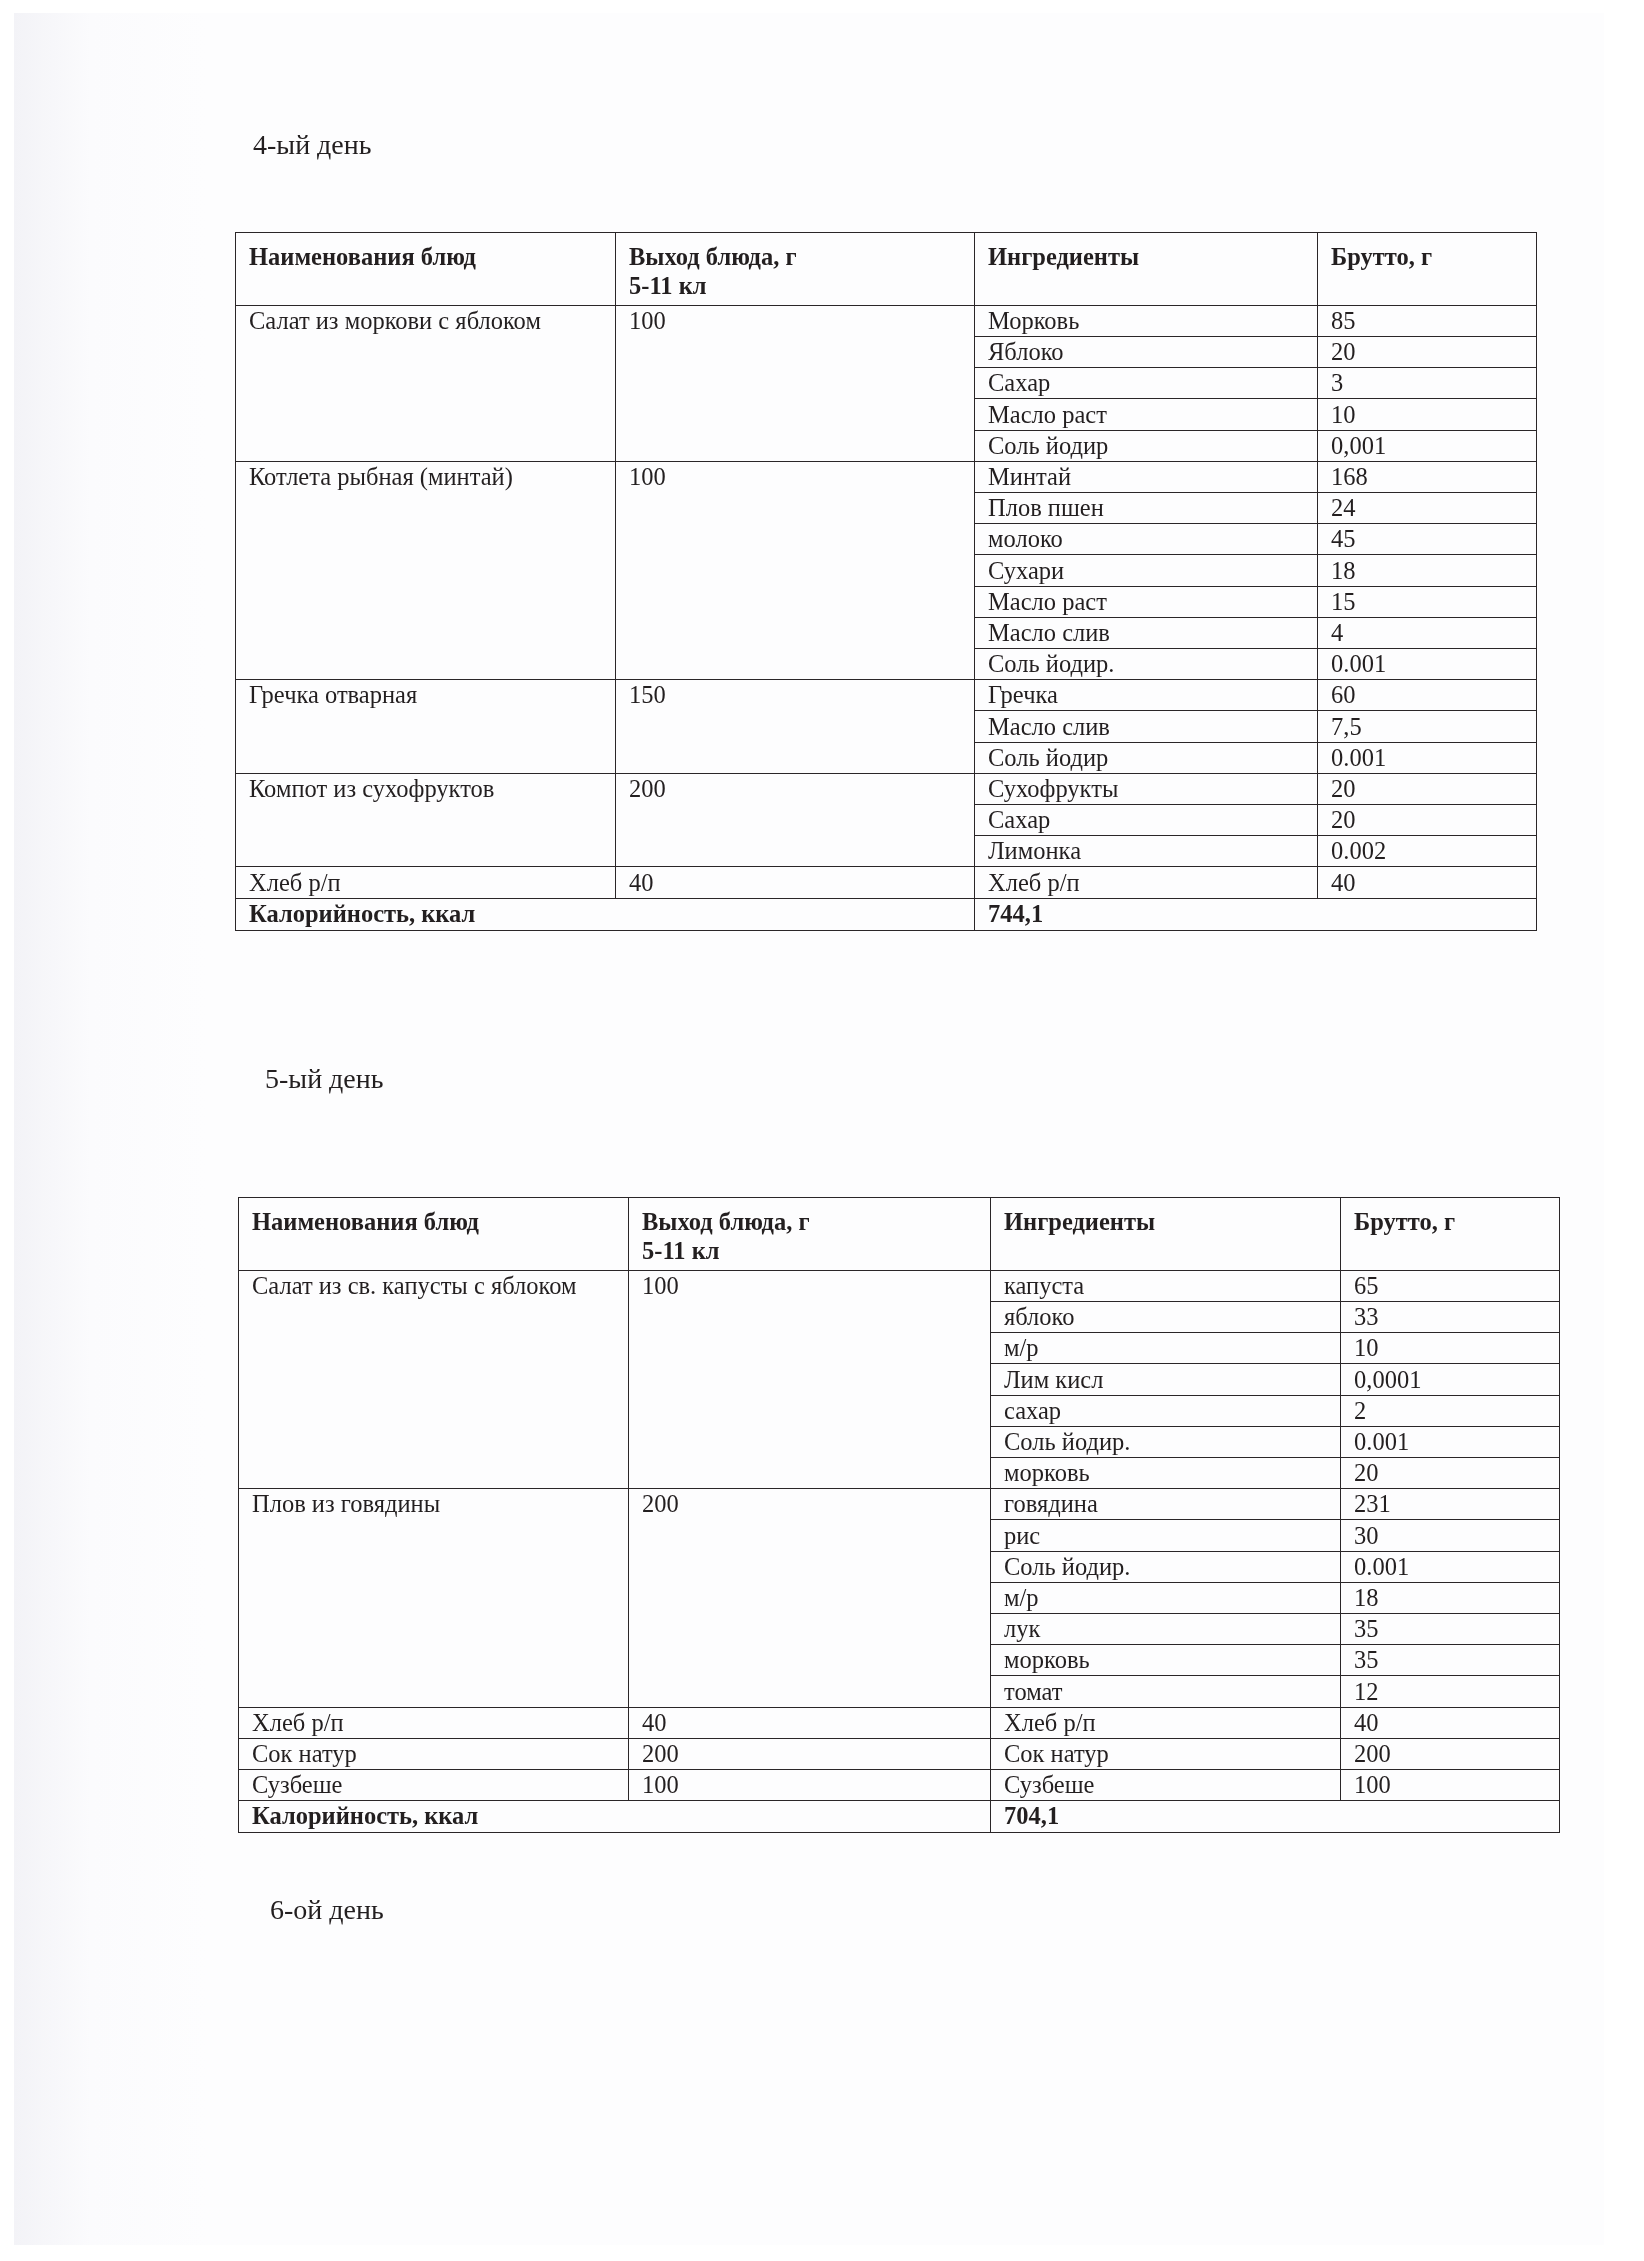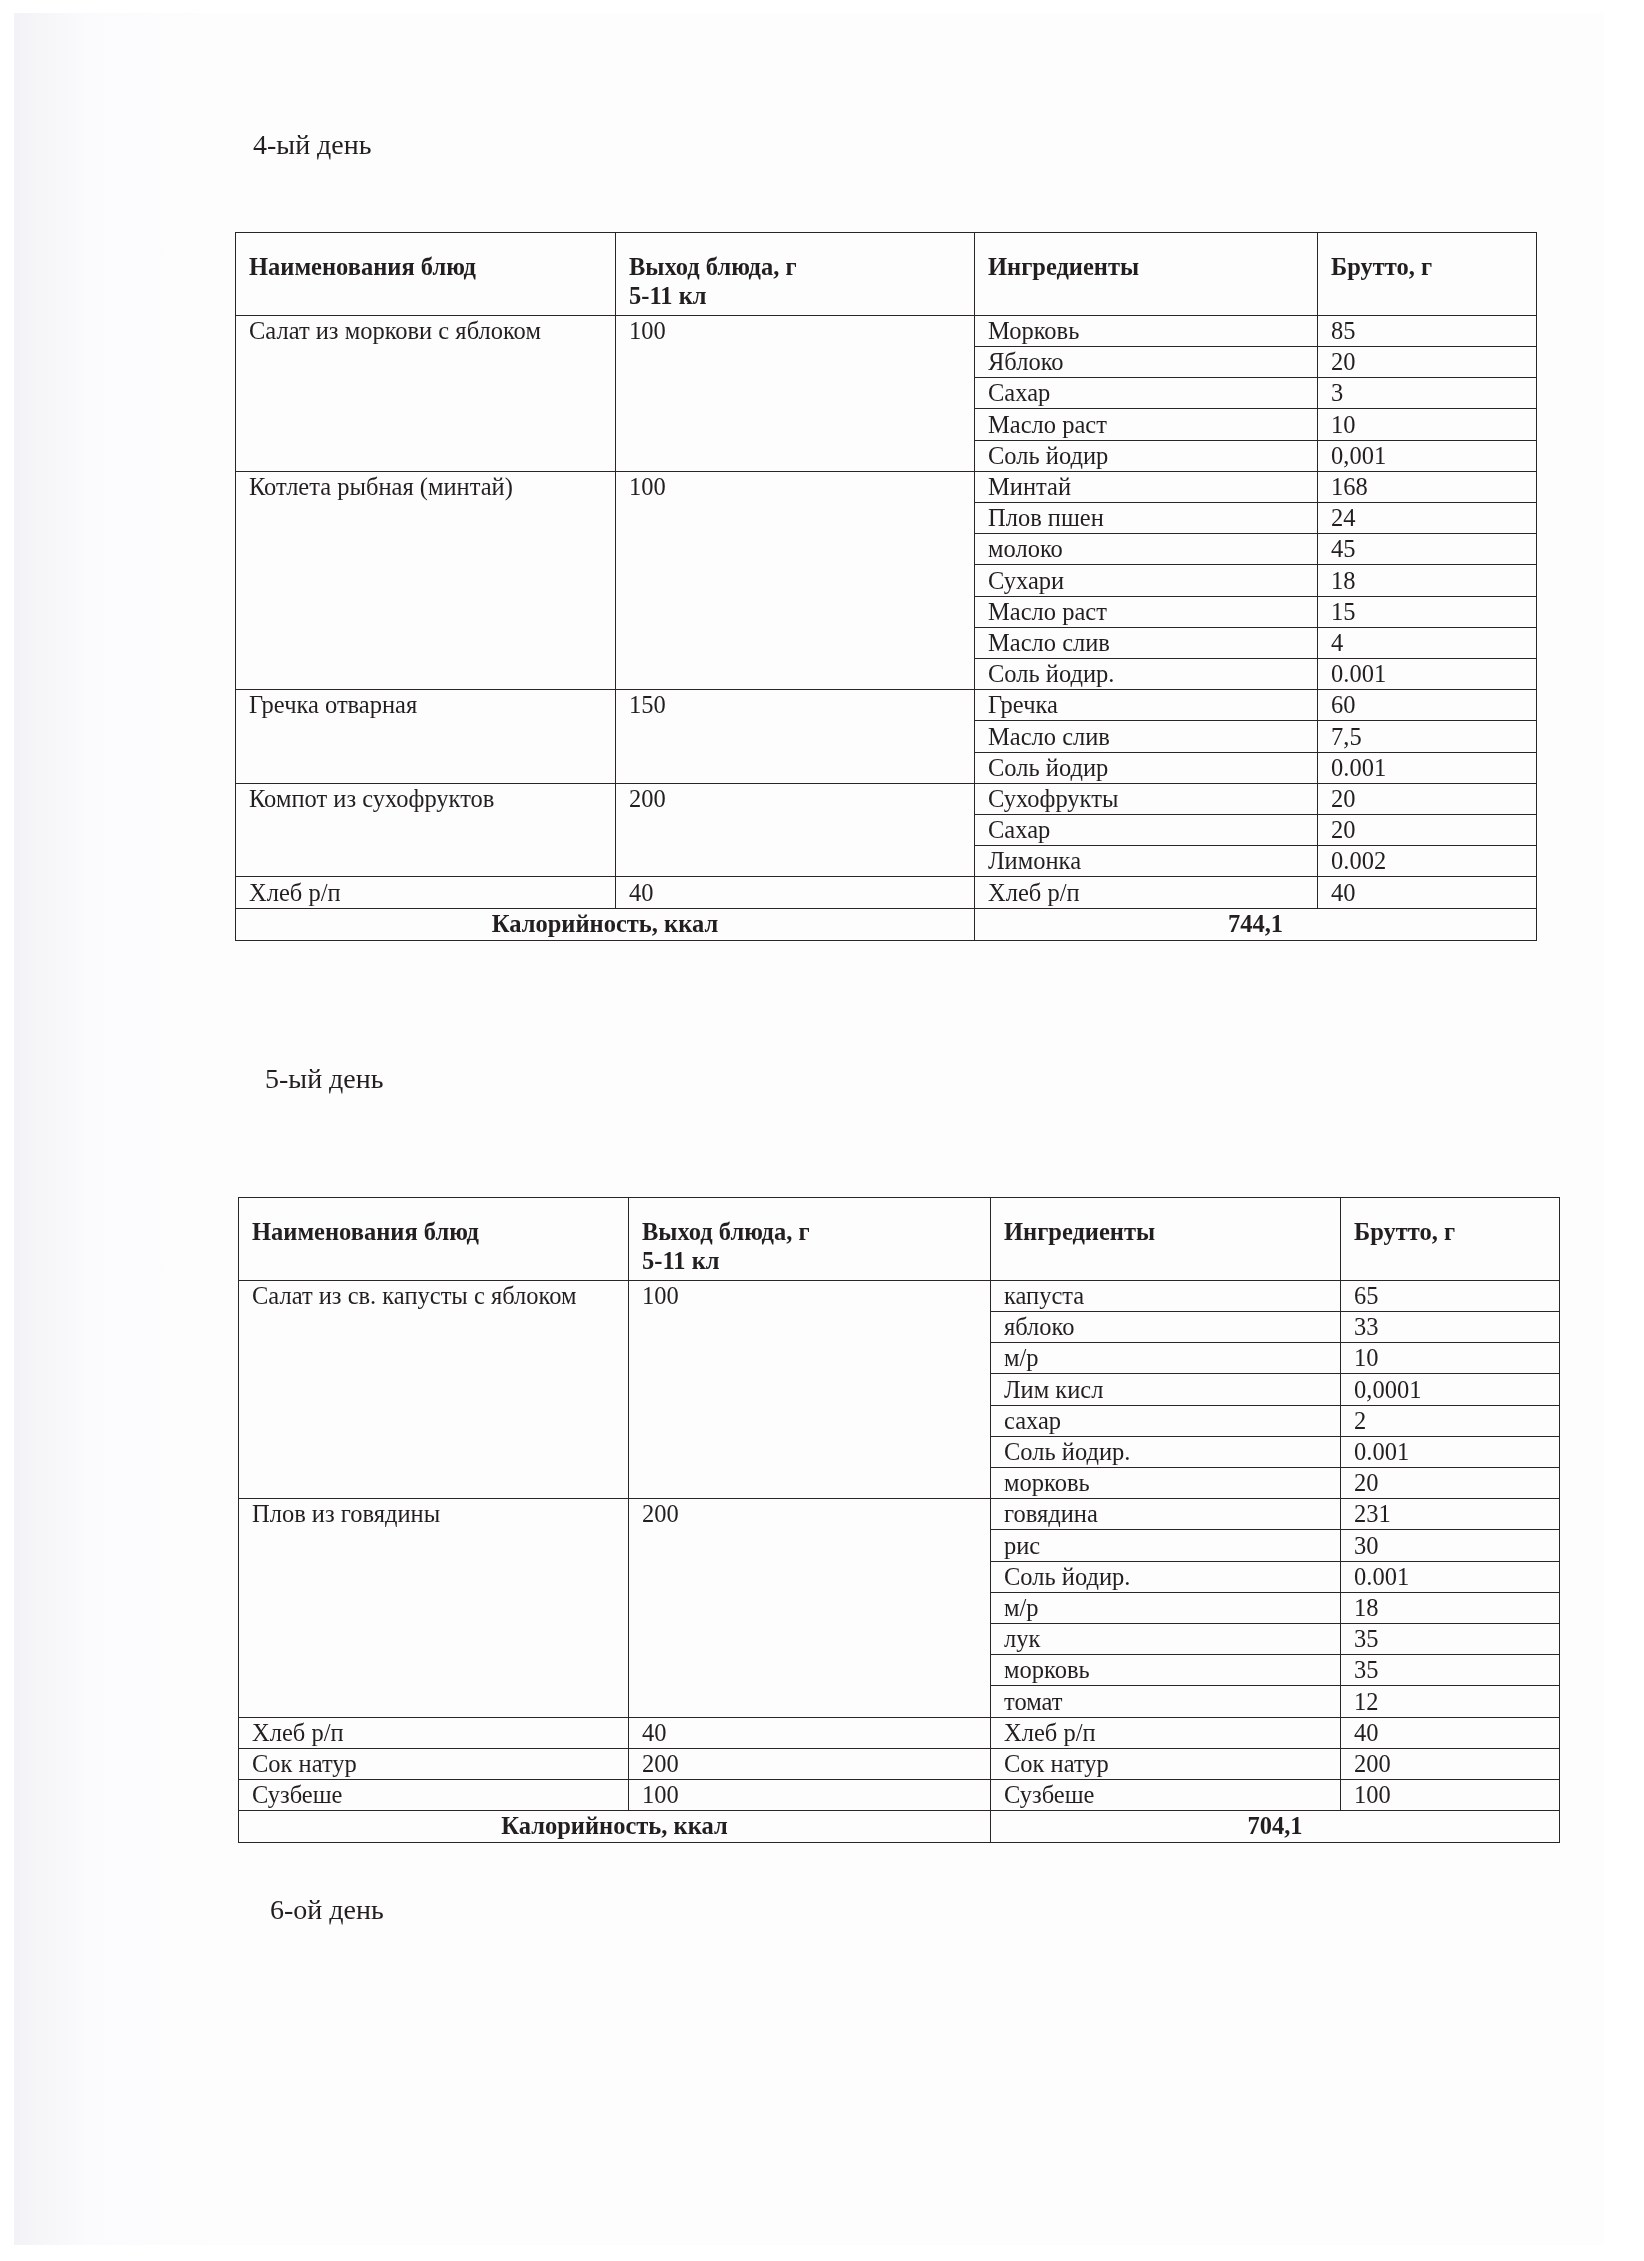--- a/index.html
+++ b/index.html
@@ -2,24 +2,24 @@
 <html style="font-size:10.3px"><head>
 <meta charset="utf-8">
 <style>
   html, body { margin: 0; padding: 0; background: #ffffff; }
   body { width: 1644px; height: 2261px; position: relative; overflow: hidden; font-family: "Liberation Serif", "DejaVu Serif", serif; color: #231f20; }
   .paper { position: absolute; left: 14px; top: 13px; width: 1590px; height: 2232px; background: #fdfdfe;
            background-image: linear-gradient(90deg, #f3f3f7 0px, #fbfbfd 77px, #fdfdfe 193px, #fdfdfe 100%); }
   .day-heading { position: absolute; font-weight: normal; font-size: 28px; letter-spacing: 0px; }
   table.menu { position: absolute; border-collapse: collapse; table-layout: fixed; font-size: 24.5px; line-height: 1.18; }
   table.menu td, table.menu th { border: 1.3px solid #2a2628; padding: 1.3px 13px 0 13px; vertical-align: top; text-align: left; font-weight: normal; }
-  table.menu th { font-weight: bold; padding-top: 20px; padding-bottom: 3.9px; height: 57px; font-family: Liberation Serif, serif; }
+  table.menu th { font-weight: bold; padding-top: 10px; padding-bottom: 3.9px; height: 57px; font-family: Liberation Serif, serif; }
   table.menu .ing td { height: 28px; }
   table.menu .ing-cell, table.menu .qty-cell { height: 29px; }
-  table.menu .total td { font-weight: bold; text-align: center; height: 30px; }
+  table.menu .total td { font-weight: bold; height: 30px; }
   table.menu th .sub { display: block; }
 </style>
 </head>
 <body>
 
 <div class="paper"></div>
 
 <div class="day-heading" style="left:253px; top:129px;">4-ый день</div>
 
 <table class="menu" style="left:235px; top:232px; width:1301px;">

